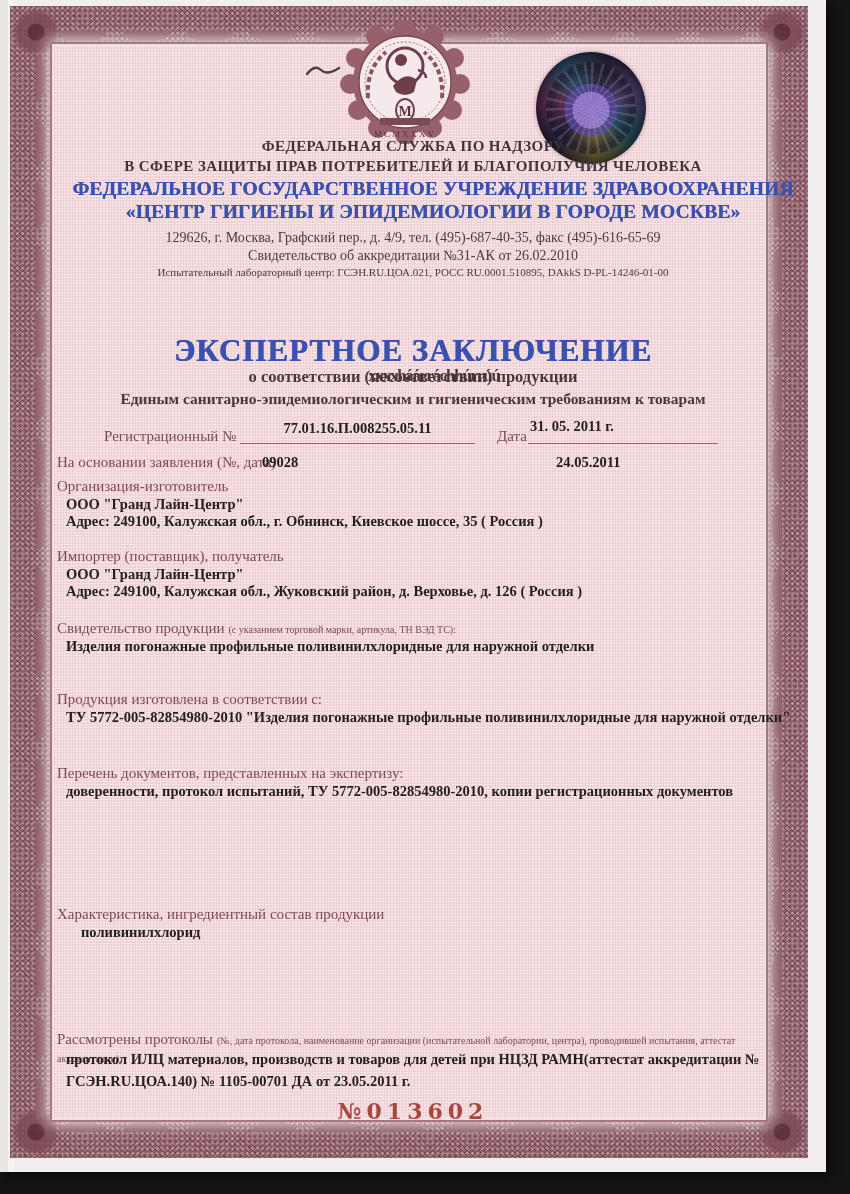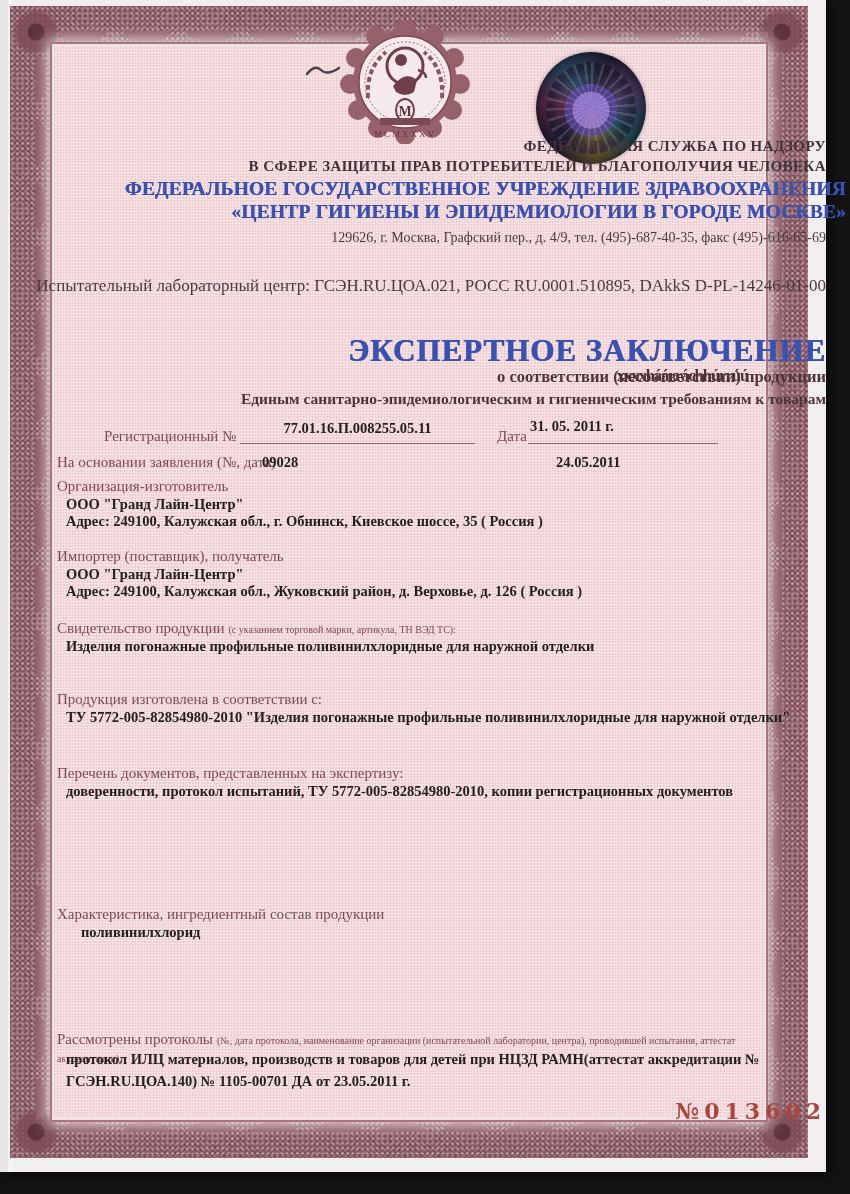--- a/index.html
+++ b/index.html
@@ -48,21 +48,21 @@
     background-size:64px 16px; background-repeat:repeat-x; }
   .wave-left { top:40px; bottom:40px; left:26px; width:16px;
     background-image:radial-gradient(ellipse 15px 34px at 0% 50%, #8d5b66 68%, rgba(0,0,0,0) 70%);
     background-size:16px 64px; background-repeat:repeat-y; }
   .wave-right { top:40px; bottom:40px; right:26px; width:16px;
     background-image:radial-gradient(ellipse 15px 34px at 100% 50%, #8d5b66 68%, rgba(0,0,0,0) 70%);
     background-size:16px 64px; background-repeat:repeat-y; }
 
   
   .abs { position:absolute; }
-  .ctr { left:0; width:826px; text-align:right; }
+  .ctr { left:0; width:826px; text-align:center; }
 
   .hdr-dark  { color:#43323a; font-weight:bold; font-size:15px; letter-spacing:.4px; }
   .hdr-blue  { color:#3a51ae; font-weight:bold; font-size:19.5px; letter-spacing:.2px;
                text-shadow:.4px 0 0 #3a51ae;margin-left:20px; }
   .hdr-small { color:#4a3a40; font-size:14px; }
 
   .title-main { color:#3a51ae; font-weight:bold; font-size:31px; letter-spacing:1px;
                 text-shadow:.6px 0 0 #3a51ae; }
   .subtitle   { color:#4c343a; font-weight:bold; font-size:16.5px; }
   .subtitle2  { color:#4c343a; font-weight:bold; font-size:15.5px; }
@@ -149,21 +149,22 @@
 
   <svg class="abs" style="left:305px;top:62px" width="36" height="18" viewBox="0 0 36 18">
     <path d="M2 12 q8 -10 14 -4 q6 6 18 -2" fill="none" stroke="#4a4048" stroke-width="2.4" stroke-linecap="round"></path>
   </svg>
 
   <div class="abs ctr hdr-dark" style="top:138px">ФЕДЕРАЛЬНАЯ СЛУЖБА ПО НАДЗОРУ</div>
   <div class="abs ctr hdr-dark" style="top:158px">В СФЕРЕ ЗАЩИТЫ ПРАВ ПОТРЕБИТЕЛЕЙ И БЛАГОПОЛУЧИЯ  ЧЕЛОВЕКА</div>
   <div class="abs ctr hdr-blue" style="top:178px">ФЕДЕРАЛЬНОЕ ГОСУДАРСТВЕННОЕ УЧРЕЖДЕНИЕ ЗДРАВООХРАНЕНИЯ</div>
   <div class="abs ctr hdr-blue" style="top:201px">«ЦЕНТР ГИГИЕНЫ И ЭПИДЕМИОЛОГИИ В ГОРОДЕ МОСКВЕ»</div>
   <div class="abs ctr hdr-small" style="top:230px">129626, г. Москва, Графский пер., д. 4/9,  тел. (495)-687-40-35, факс (495)-616-65-69</div>
-  <div class="abs ctr hdr-small" style="top:276px;font-size:17px">Испытательный лабораторный центр:  ГСЭН.RU.ЦОА.021,  РОСС RU.0001.510895,  DAkkS  D-PL-14246-01-00</div>
+  <div class="abs ctr hdr-small" style="top:248px">Свидетельство об аккредитации №31-АК от 26.02.2010</div>
+  <div class="abs ctr hdr-small" style="top:266px;font-size:11px">Испытательный лабораторный центр:  ГСЭН.RU.ЦОА.021,  РОСС RU.0001.510895,  DAkkS  D-PL-14246-01-00</div>
 
   <div class="abs ctr title-main" style="top:333px">ЭКСПЕРТНОЕ ЗАКЛЮЧЕНИЕ</div>
   <div class="abs ctr subtitle" style="top:367px">
     <span>о соответствии (</span><span class="struck-wrap"><span>несоответствии</span><span class="overstrike">ххххháárráchhúrrúú</span></span><span>) продукции</span>
   </div>
   <div class="abs ctr subtitle2" style="top:390px">Единым санитарно-эпидемиологическим и гигиеническим требованиям к товарам</div>
 
   <div class="abs label" style="left:104px;top:428px">Регистрационный №</div>
   <div class="abs value-b" style="left:245px;top:420px;width:225px;text-align:center">77.01.16.П.008255.05.11</div>
   <div class="u-line" style="left:240px;top:443px;width:235px"></div>

